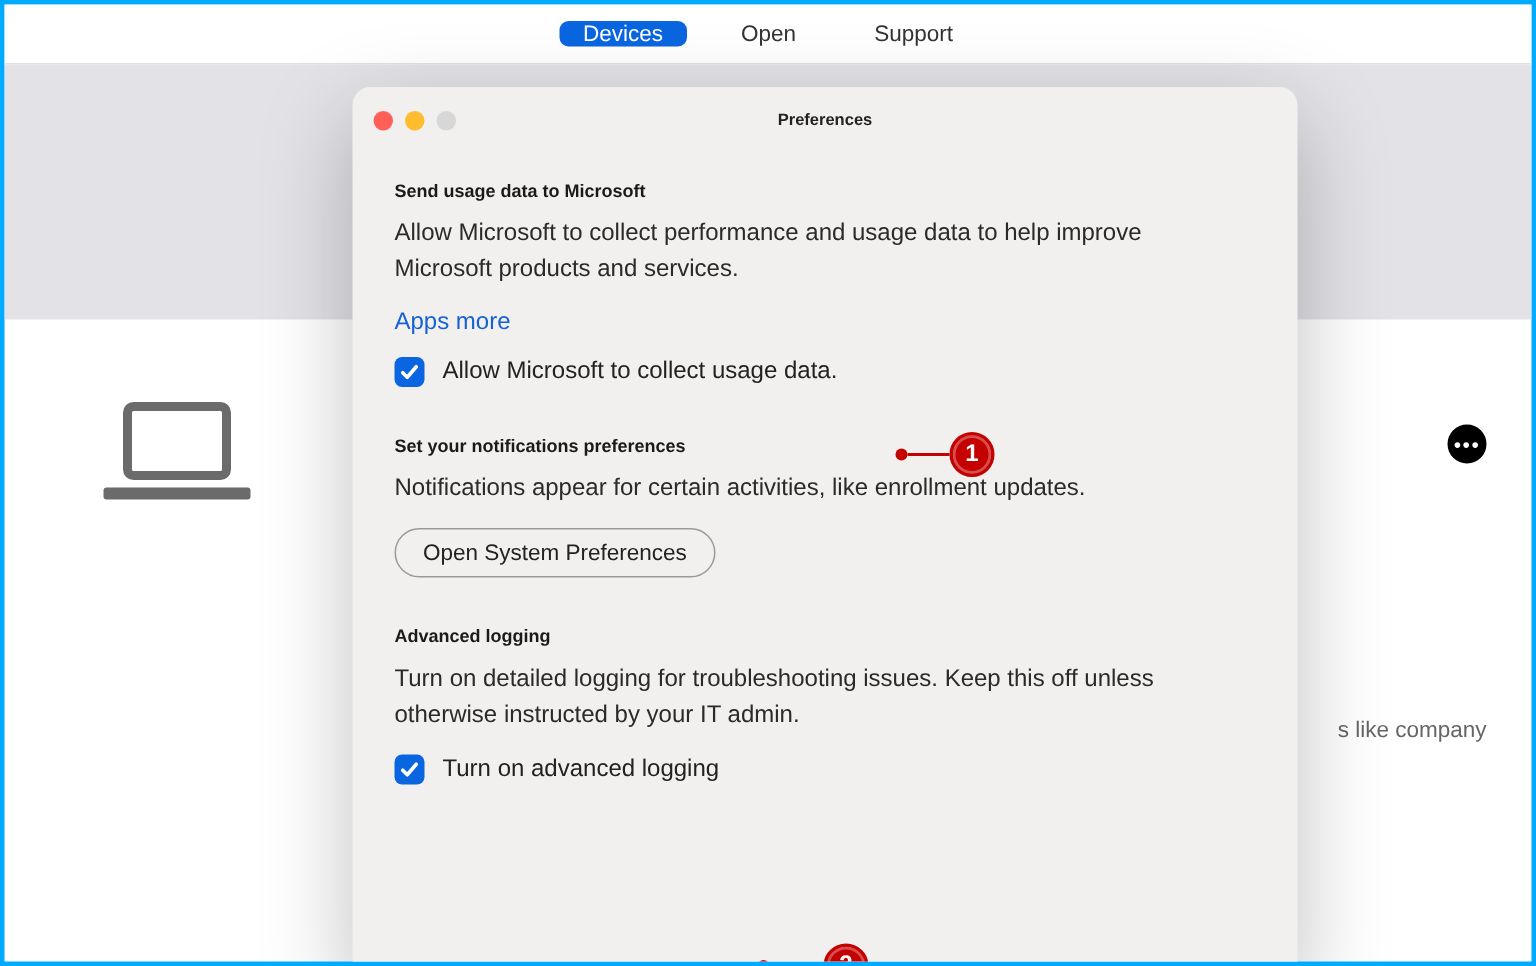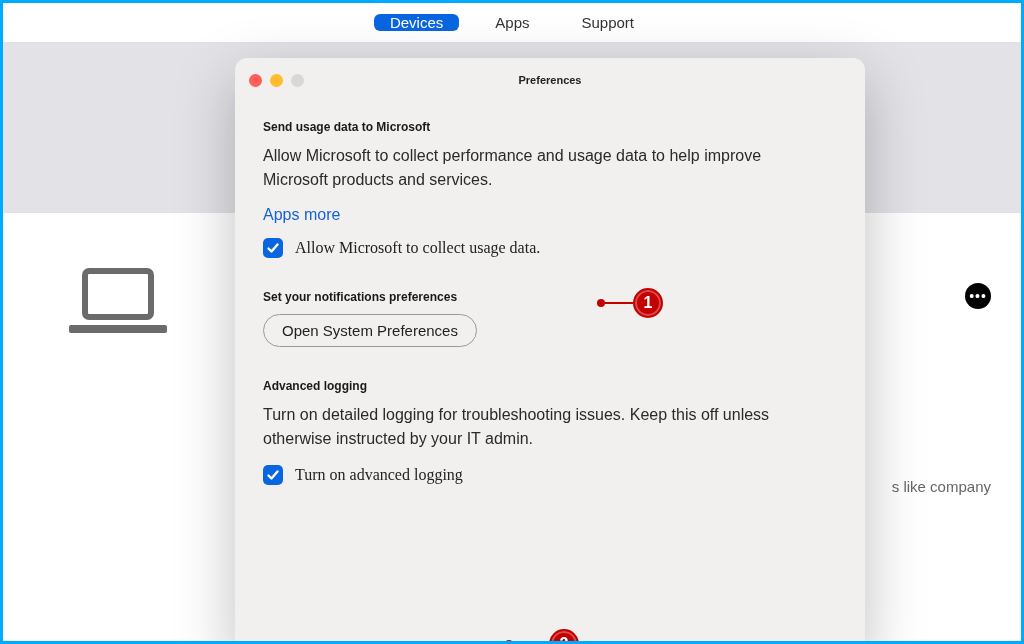--- a/index.html
+++ b/index.html
@@ -125,21 +125,20 @@
       color: #1662d4;
       font-size: 16px;
       cursor: pointer;
       display: inline-block;
       margin-bottom: 14px;
     }
     .check-row {
       display: flex;
       align-items: center;
       gap: 12px;
-      font-family: Liberation Serif, serif;
     }
     .checkbox {
       width: 20px;
       height: 20px;
       border-radius: 5px;
       background: #0a66e0;
       display: flex;
       align-items: center;
       justify-content: center;
       flex-shrink: 0;
@@ -180,21 +179,21 @@
       font-weight: 700;
       display: flex; align-items: center; justify-content: center;
       font-size: 16px;
     }
   </style>
 </head>
 <body>
 
 <div class="topnav">
   <div class="tab active">Devices</div>
-  <div class="tab">Apps</div>
+  <div class="tab">Open</div>
   <div class="tab">Support</div>
 </div>
 
 <div class="bg-band"></div>
 <div class="bg-content">
   <span class="laptop-icon">
     <svg width="110" height="80" viewBox="0 0 110 80" fill="none">
       <rect x="22" y="8" width="66" height="46" rx="4" stroke="#6b6b6b" stroke-width="6"></rect>
       <rect x="6" y="62" width="98" height="8" rx="2" fill="#6b6b6b"></rect>
     </svg>
@@ -224,20 +223,21 @@
           <svg width="14" height="14" viewBox="0 0 14 14">
               <polyline points="2.5,7.5 5.5,10.5 11.5,3.5" stroke-width="2.4" fill="none" stroke-linecap="round" stroke-linejoin="round"></polyline>
             </svg>
         </div>
         <span class="check-label">Allow Microsoft to collect usage data.</span>
       </div>
     </div>
 
     <div class="section">
       <div class="section-title">Set your notifications preferences</div>
+      <div class="section-desc">Notifications appear for certain activities, like enrollment updates.</div>
       <button class="pill-btn">Open System Preferences</button>
     </div>
 
     <div class="section">
       <div class="section-title">Advanced logging</div>
       <div class="section-desc" style="max-width:580px">Turn on detailed logging for troubleshooting issues. Keep this off unless otherwise instructed by your IT admin.</div>
       <div class="check-row">
         <div class="checkbox">
           <svg width="14" height="14" viewBox="0 0 14 14">
               <polyline points="2.5,7.5 5.5,10.5 11.5,3.5" stroke-width="2.4" fill="none" stroke-linecap="round" stroke-linejoin="round"></polyline>

